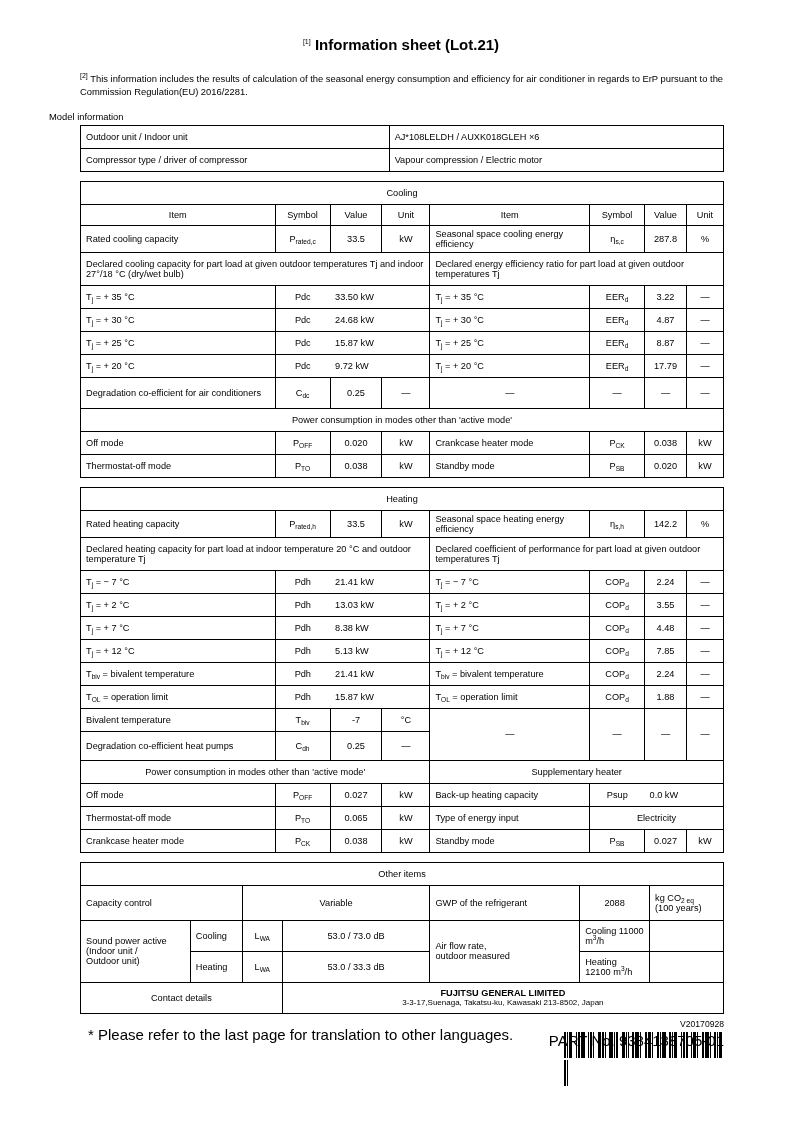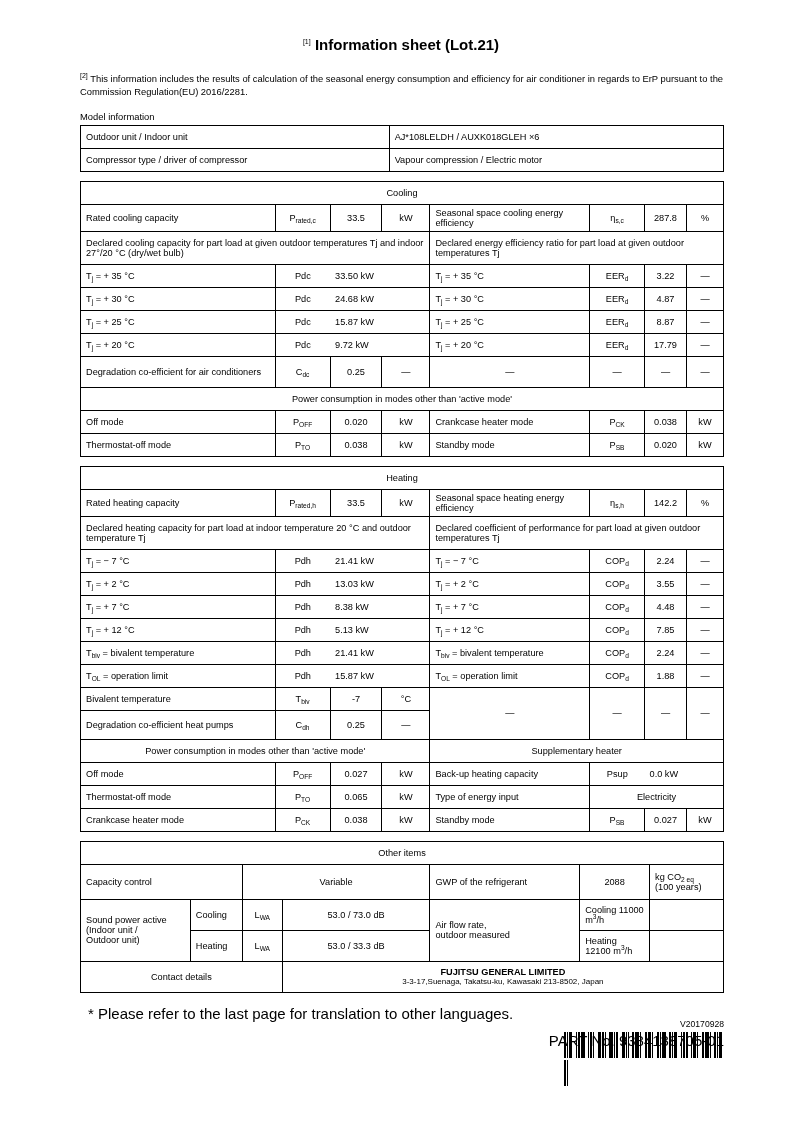--- a/index.html
+++ b/index.html
@@ -13,21 +13,21 @@
   }
   .page{position:absolute;left:0;top:0;width:802px;height:1134px;padding:0;box-sizing:border-box;}
   .title{
     text-align:center;font-size:15px;font-weight:bold;margin-top:36px;
   }
   .title .sup{font-size:7px;font-weight:normal;vertical-align:super;}
   .intro{
     margin:18px 78px 0 80px;font-size:9.4px;line-height:1.35;
   }
   .intro .sup{font-size:7px;vertical-align:super;}
-  .modelinfo{margin:12px 0 3px 80px;font-size:9.4px;}
+  .modelinfo{margin:12px 0 3px 49px;font-size:9.4px;}
   table{border-collapse:collapse;}
   .tbl{margin-left:80px;width:644px;border:1px solid #000;}
   .tbl td{border:1px solid #000;padding:3px 5px;vertical-align:middle;font-size:9.2px;height:16px;}
   .tbl td.c{text-align:center;}
   .sec-head{text-align:center;font-weight:normal;}
   .gap{height:9px;}
   sub{font-size:6.6px;vertical-align:baseline;position:relative;top:2px;}
   sup{font-size:6.6px;vertical-align:baseline;position:relative;top:-4px;}
   .nbl{border-left:none !important;}
   .nbr{border-right:none !important;}
@@ -83,32 +83,42 @@
         <col style="width:48px">
       <col style="width:160px">
         <col style="width:55px">
         <col style="width:42px">
         <col style="width:37px">
     </colgroup>
     <tbody>
         <tr>
       <td colspan="8" class="c sec-head">Cooling</td>
     </tr>
+    <tr class="h14">
+      <td class="c">Item</td>
+      <td class="c">Symbol</td>
+      <td class="c">Value</td>
+      <td class="c">Unit</td>
+      <td class="c">Item</td>
+      <td class="c">Symbol</td>
+      <td class="c">Value</td>
+      <td class="c">Unit</td>
+    </tr>
     <tr>
       <td>Rated cooling capacity</td>
       <td class="c"><span>P</span><sub>rated,c</sub></td>
       <td class="c">33.5</td>
       <td class="c">kW</td>
       <td>Seasonal space cooling energy efficiency</td>
       <td class="c"><span>η</span><sub>s,c</sub></td>
       <td class="c">287.8</td>
       <td class="c">%</td>
     </tr>
     <tr>
-      <td colspan="4" style="height:26px">Declared cooling capacity for part load at given outdoor temperatures Tj and indoor 27°/20 °C (dry/wet bulb)</td>
+      <td colspan="4" style="height:26px">Declared cooling capacity for part load at given outdoor temperatures Tj and indoor 27°/18 °C (dry/wet bulb)</td>
       <td colspan="4">Declared energy efficiency ratio for part load at given outdoor temperatures Tj</td>
     </tr>
     <tr>
       <td>T<sub>j</sub> = + 35 °C</td>
       <td class="c nbr">Pdc</td>
       <td class="nbl nbr">33.50 kW</td>
       <td class="nbl"></td>
       <td>T<sub>j</sub> = + 35 °C</td>
       <td class="c"><span>EER</span><sub>d</sub></td>
       <td class="c">3.22</td>

